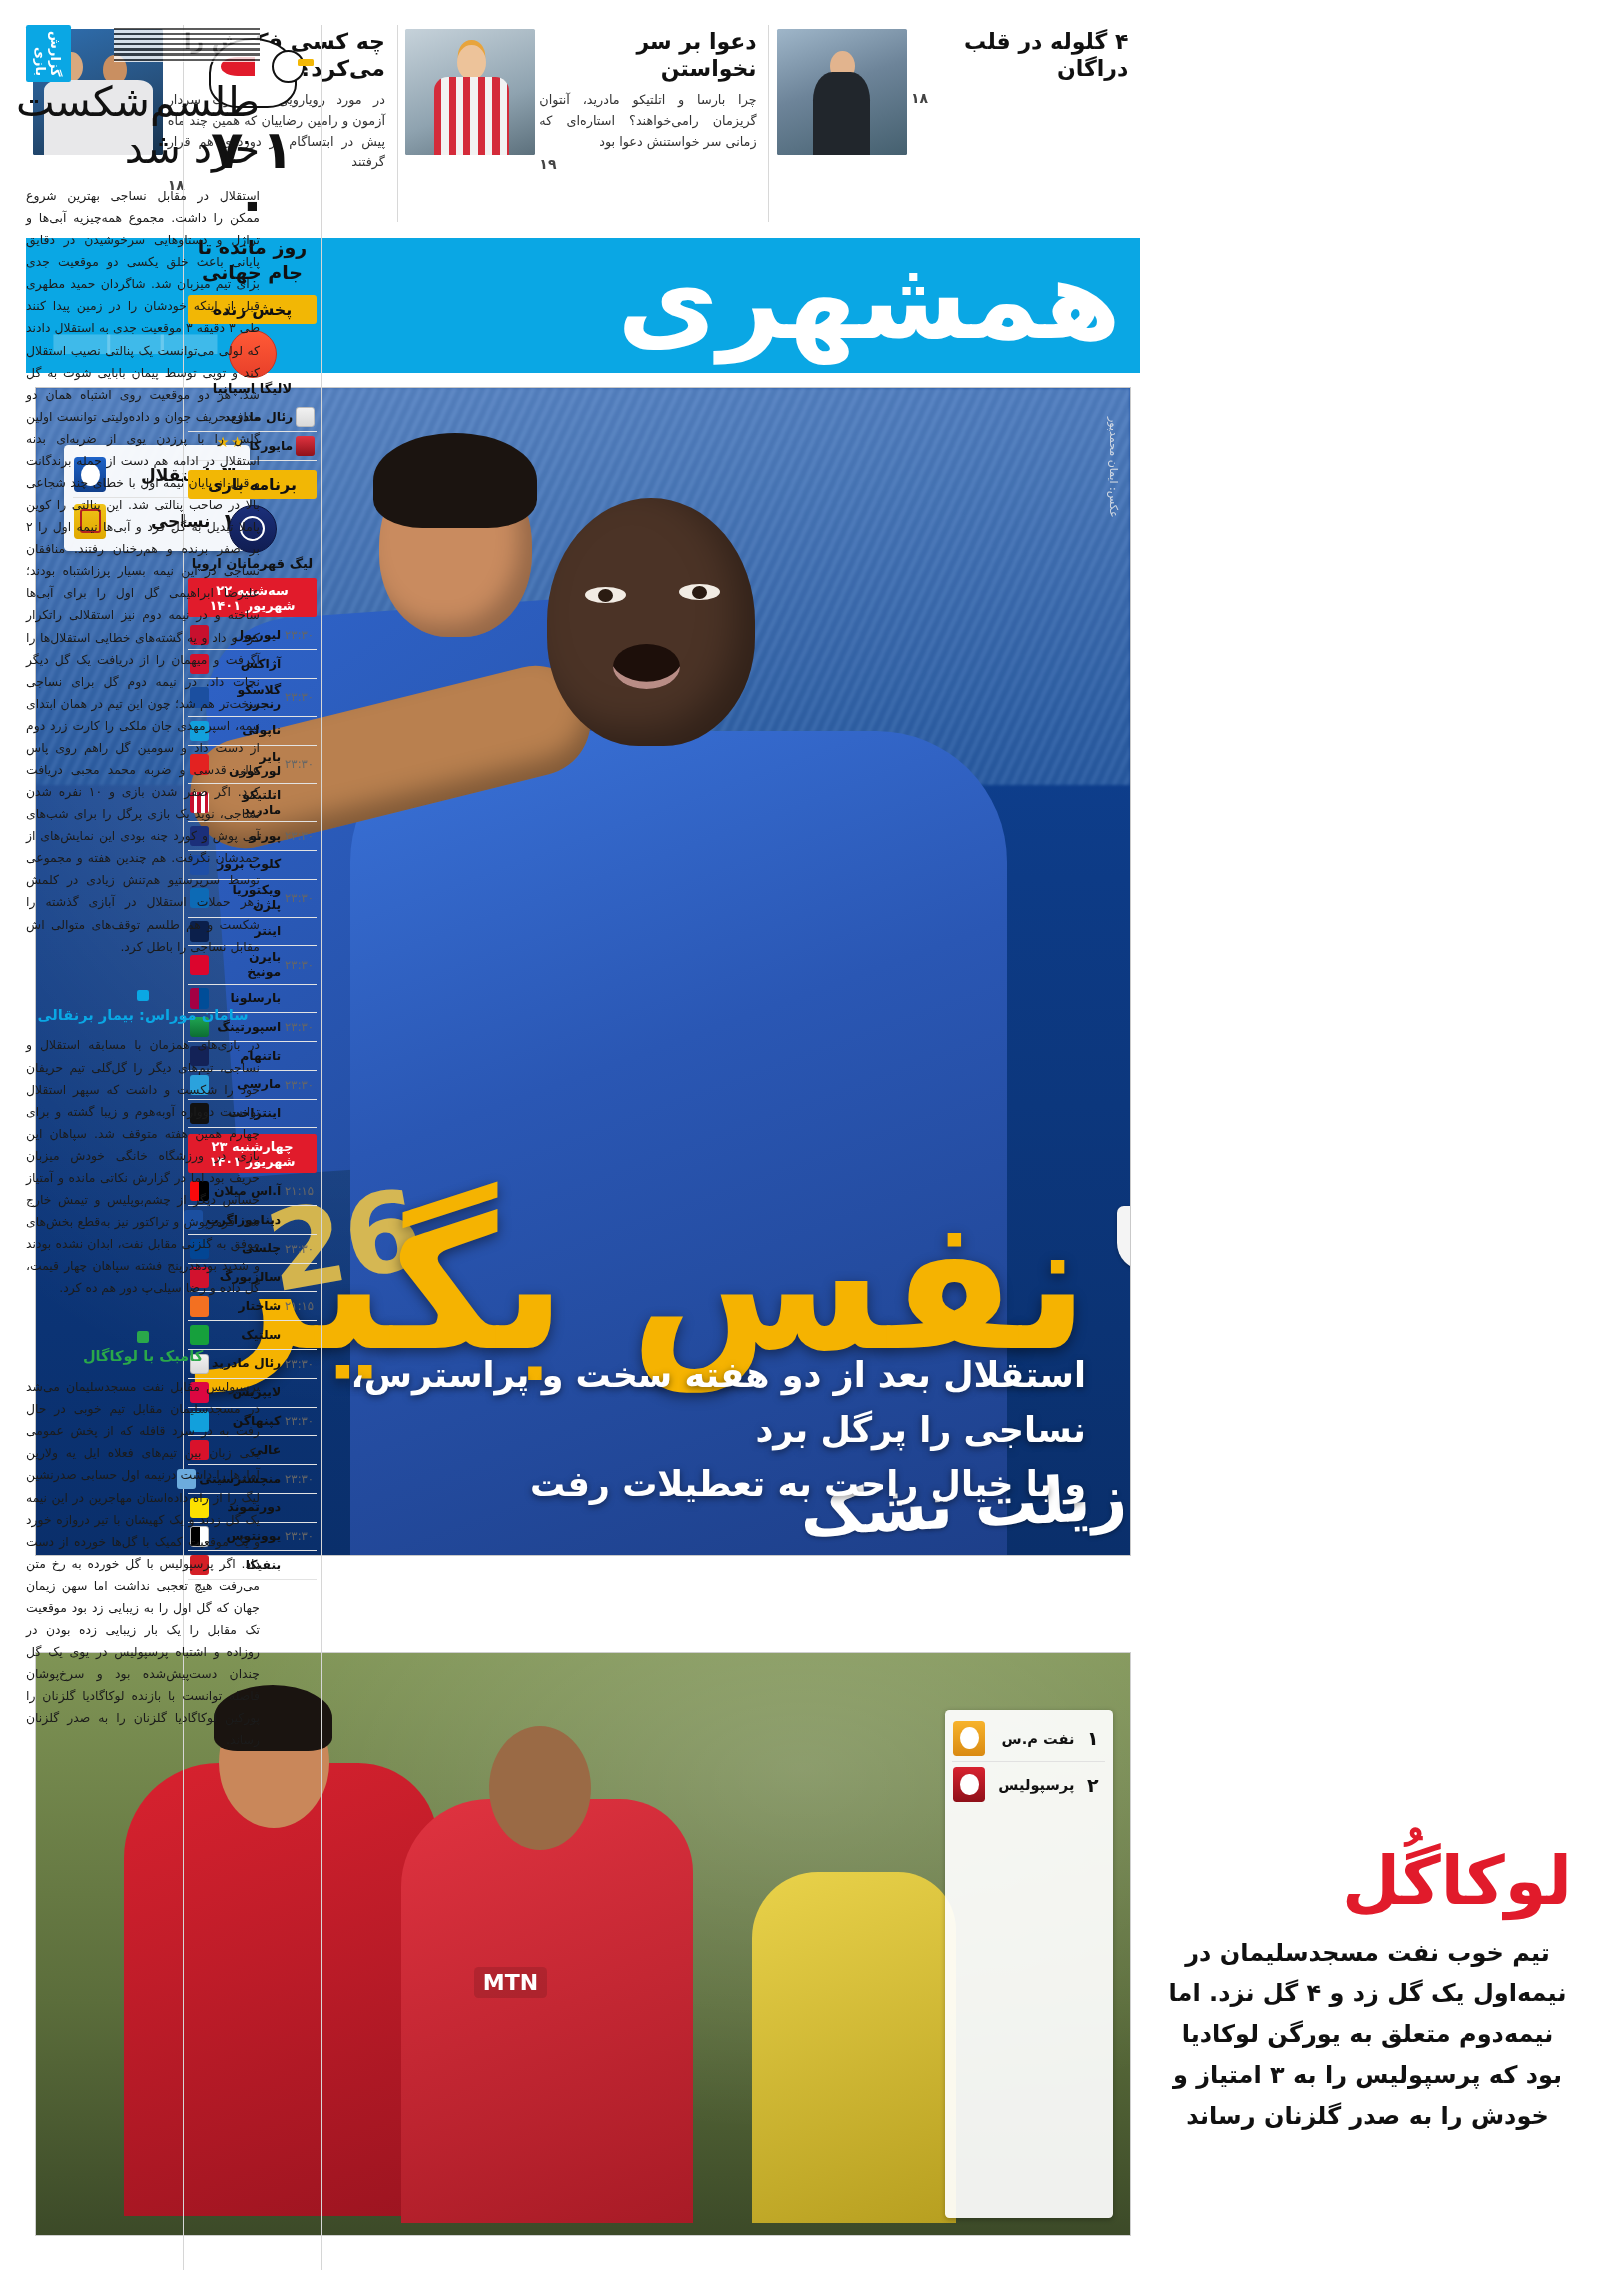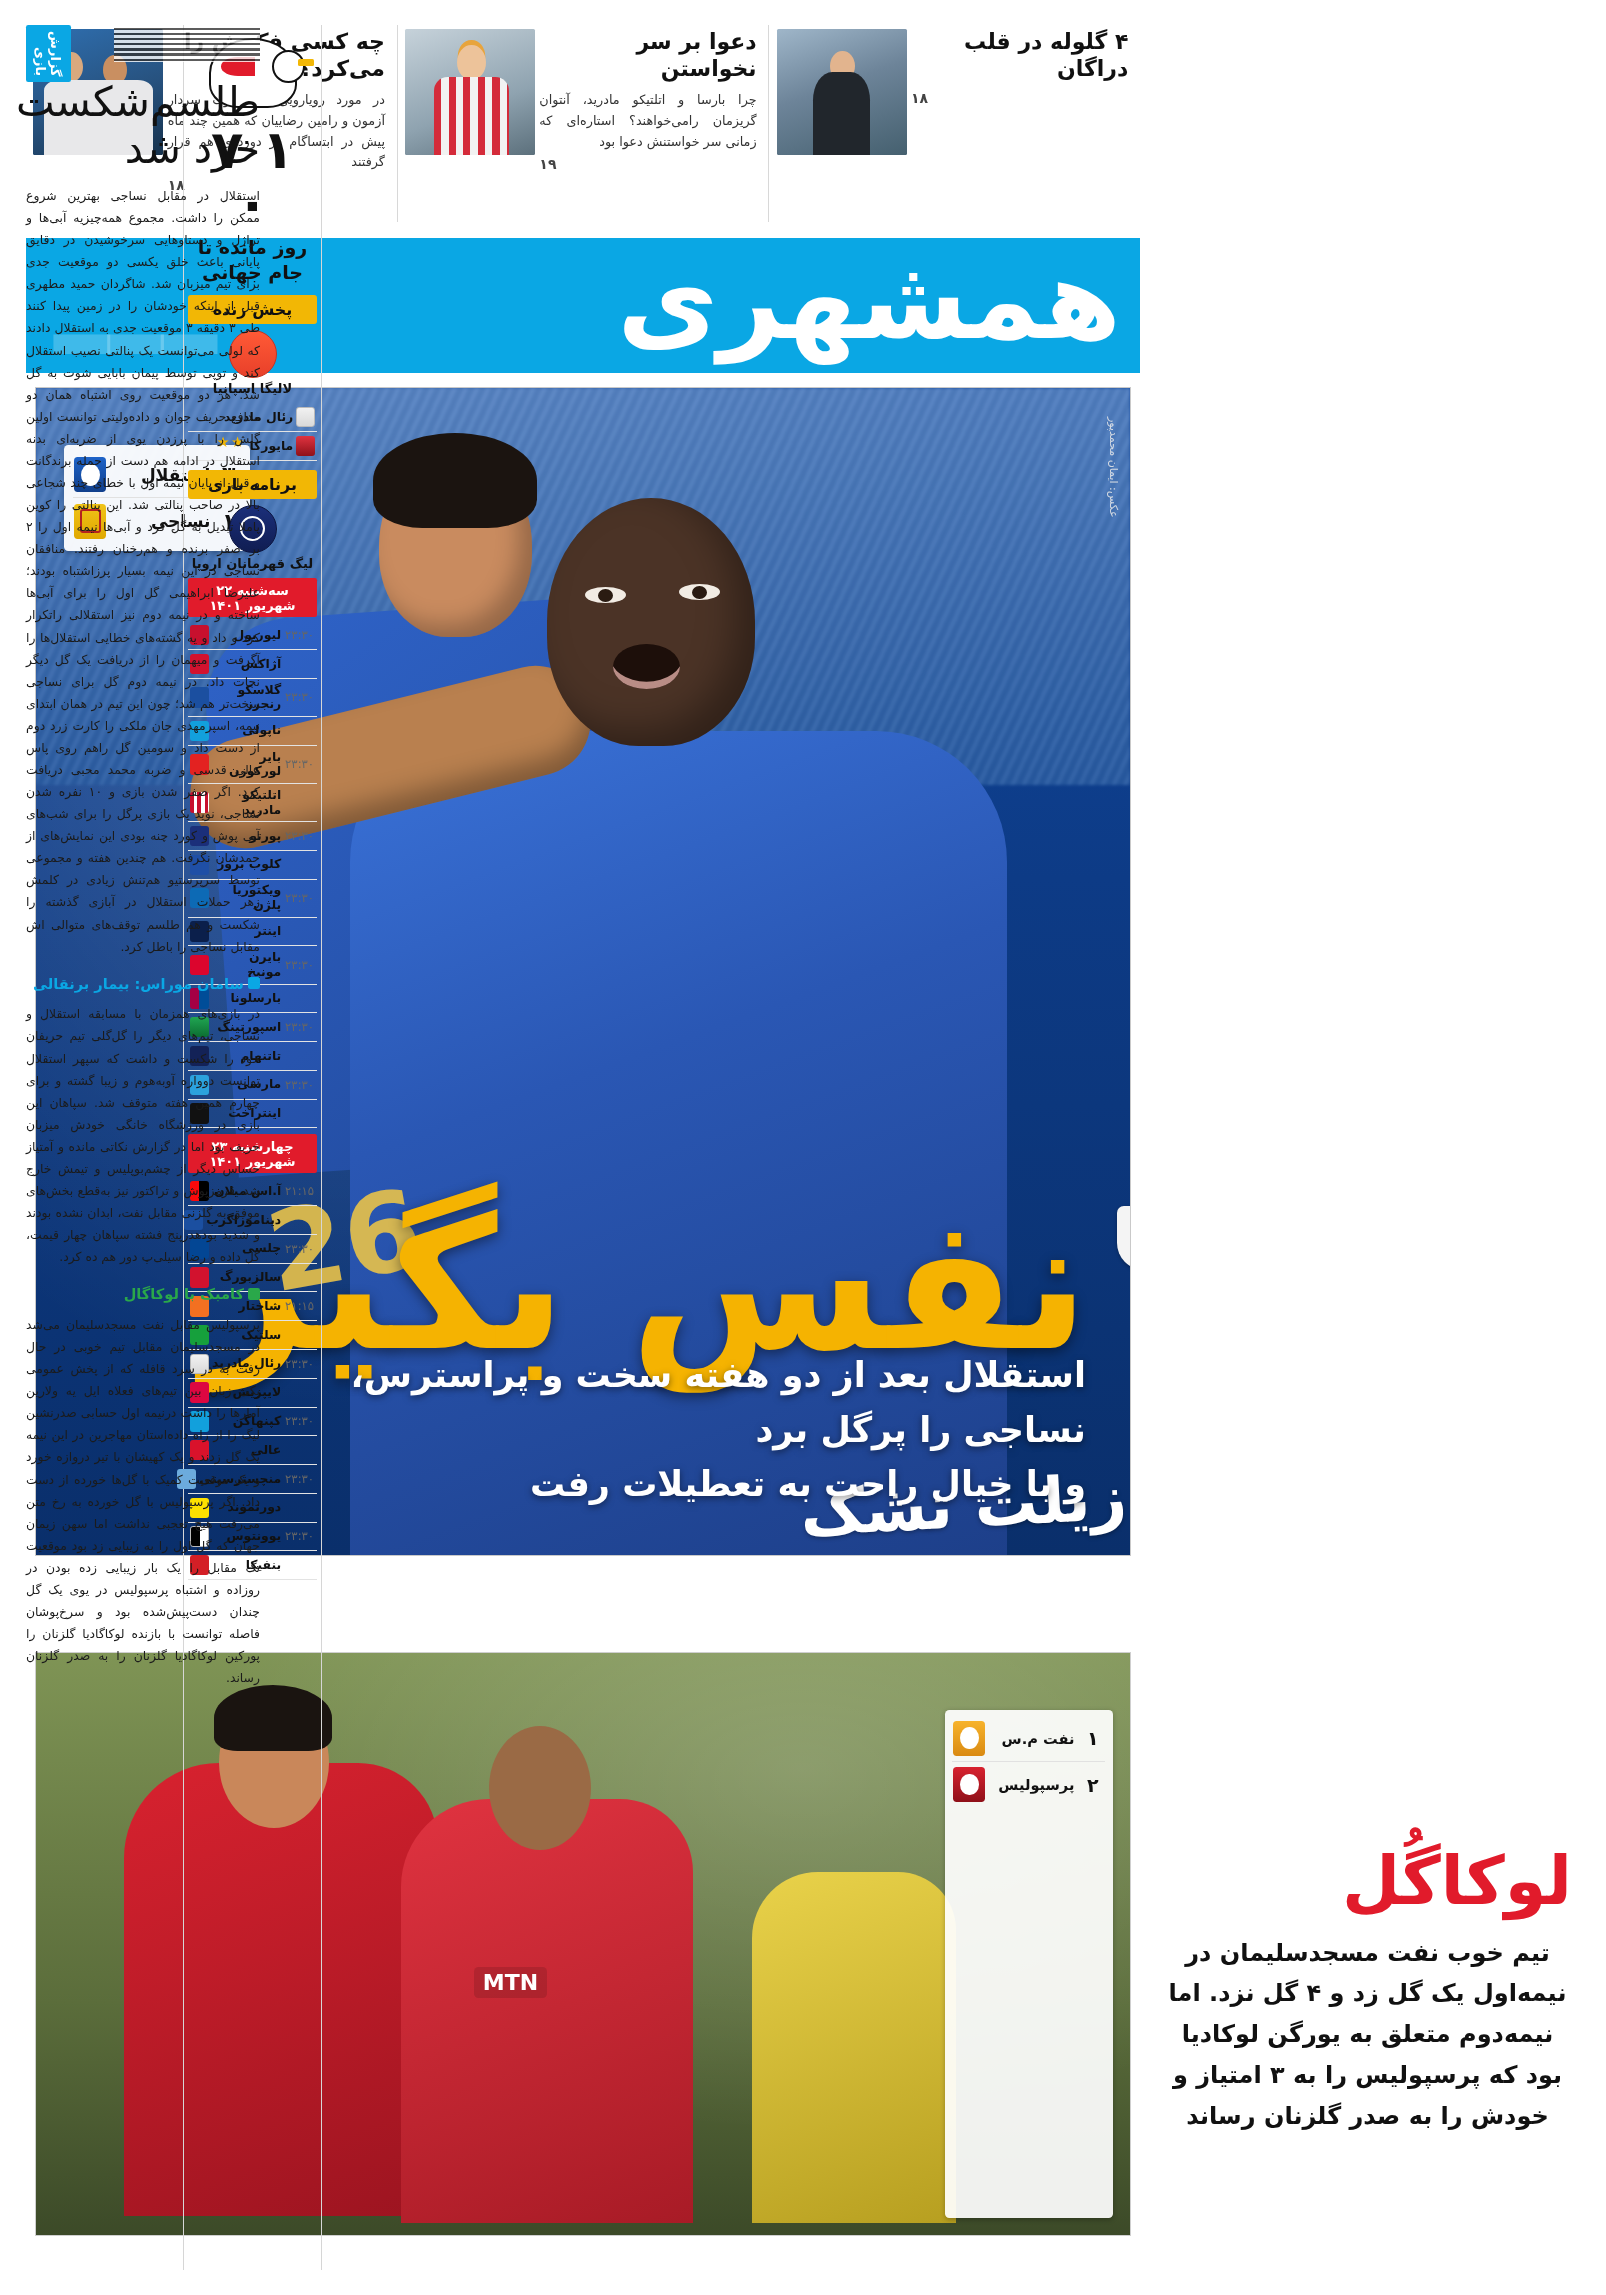--- a/index.html
+++ b/index.html
@@ -313,22 +313,22 @@
   .lc-title{
     font-size:41px; font-weight:normal; color:#111; text-align:right; line-height:1.15;
     margin-bottom:4.4px;
   }
   .lc-title .ln2{ display:block; }
   .lc-body{
     font-size:12.4px; line-height:1.78; color:#1b1b1b; text-align:justify;
     margin-top:11.7px;
   }
   .lc-sub{
-    margin-top:17px; font-size:14.6px; font-weight:bold; color:#0aa7e4; text-align:right;
-    display:flex; gap:4.4px; align-items:center; justify-content:flex-start;
+    margin-top:32px; font-size:14.6px; font-weight:bold; color:#0aa7e4; text-align:right;
+    display:flex; gap:4.4px; align-items:center; justify-content:flex-start;flex-direction:column;
   }
   .lc-sub .sq{width:11.7px;height:11.7px;background:#0aa7e4;border-radius:2.2px;flex:0 0 11.7px;}
   .lc-sub .sq.green{background:#2aa84a;}
   .lc-sub .t{flex:1 1 auto;}
   .lc-sub.green{ color:#2aa84a; }
 </style>
 </head>
 <body>
 
 <div class="page">

